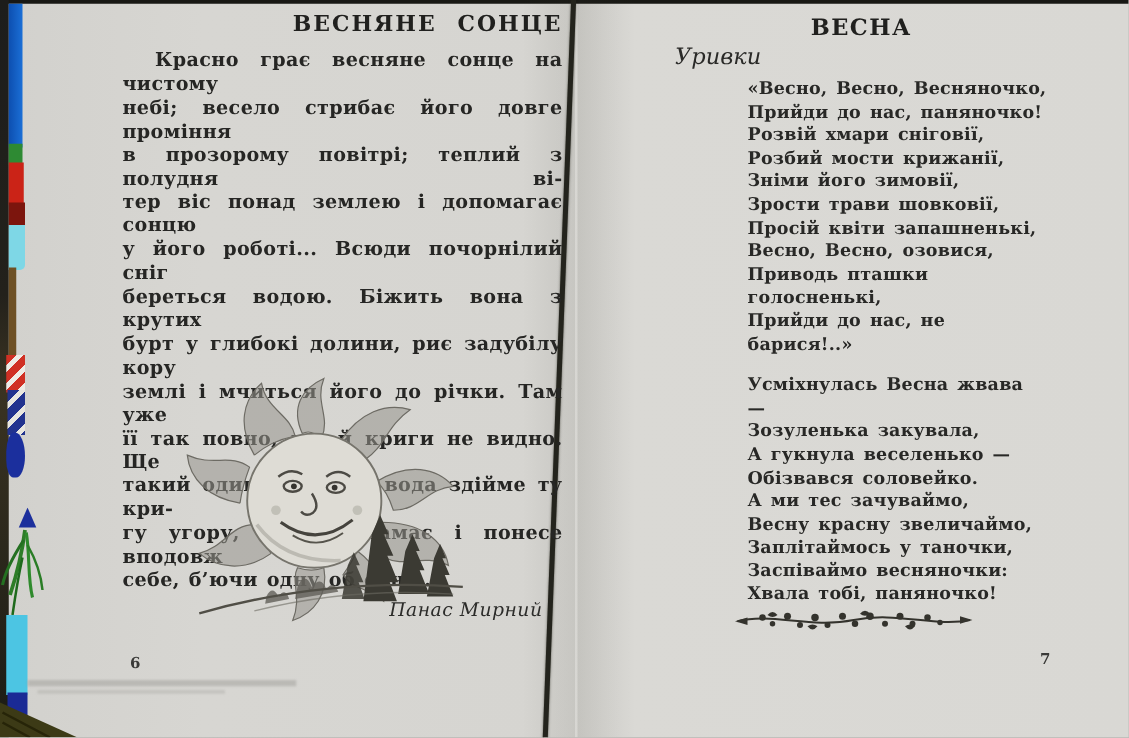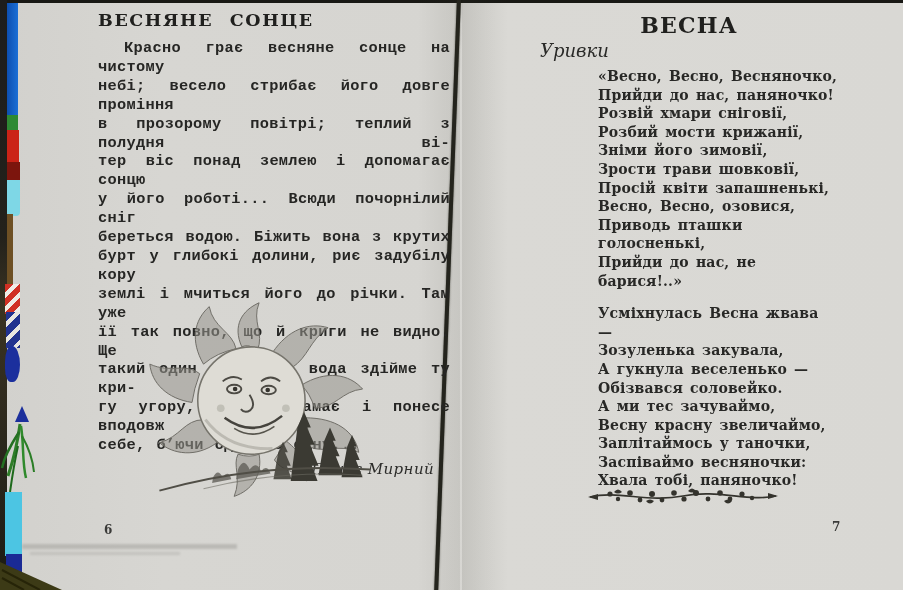--- a/index.html
+++ b/index.html
@@ -28,34 +28,34 @@
   .wedge-svg{position:absolute;left:0;top:556px;width:64px;height:34px;}
   
   .gutter{position:absolute;left:457px;top:-3px;width:3.5px;height:598px;background:#24241d;
     transform:rotate(2.2deg);transform-origin:top left;box-shadow:0 0 2px rgba(40,40,30,.7);}
   .gutter-shade-l{position:absolute;left:418px;top:0;width:42px;height:590px;
     background:linear-gradient(90deg,rgba(0,0,0,0) 0%,rgba(60,60,50,.10) 100%);}
   .gutter-shade-r{position:absolute;left:462px;top:0;width:46px;height:590px;
     background:linear-gradient(90deg,rgba(60,60,50,.12) 0%,rgba(0,0,0,0) 100%);}
   
   .left-page{position:absolute;left:98px;top:10px;width:352px;}
-  .l-title{text-align:left;font-weight:bold;font-size:17.5px;letter-spacing:1.6px;word-spacing:9px;color:#20201e;}
+  .l-title{text-align:right;font-weight:bold;font-size:17.5px;letter-spacing:1.6px;word-spacing:9px;color:#20201e;}
   .l-body{margin-top:9px;font-size:15.3px;line-height:18.9px;font-weight:600;letter-spacing:.3px;word-spacing:1.5px;color:#28282
 
 6;}
-  .pline{text-align:justify;text-align-last:justify;white-space:normal;font-family:Liberation Mono, monospace;}
+  .pline{text-align:justify;text-align-last:justify;white-space:normal;}
   .pline.first{text-indent:26px;}
   .pline.last{text-align-last:left;}
   .l-author{margin-top:5px;padding-right:16px;text-align:right;font-style:italic;font-size:15px;letter-spacing:.4px;color:#2c2c2a;}
   .sun-svg{position:absolute;left:146px;top:298px;width:230px;height:207px;}
   .bleed{position:absolute;left:22px;top:544px;width:215px;height:5px;background:#9a9994;opacity:.45;filter:blur(1px);}
   .bleed2{position:absolute;left:30px;top:552px;width:150px;height:3px;background:#a2a19c;opacity:.35;filter:blur(1px);}
   
   .right-page{position:absolute;left:540px;top:12px;width:298px;}
-  .r-title{text-align:center;font-weight:bold;font-size:22px;letter-spacing:1.2px;color:#20201e;}
+  .r-title{text-align:center;font-weight:bold;font-size:18px;letter-spacing:1.2px;color:#20201e;}
   .r-subtitle{font-style:italic;font-size:18px;margin-top:2px;color:#2a2a28;}
   .stanza{padding-left:58px;font-size:14px;line-height:18.6px;font-weight:600;letter-spacing:.2px;word-spacing:2px;color:#282826;}
   .stanza1{margin-top:6px;}
   .stanza2{margin-top:14px;}
   .ornament-svg{position:absolute;left:588px;top:486px;width:190px;height:22px;}
   
   .folio{position:absolute;font-size:12px;font-weight:600;color:#3a3a38;}
   .folio-left{left:104px;top:523px;}
   .folio-right{left:832px;top:520px;}
 </style>

